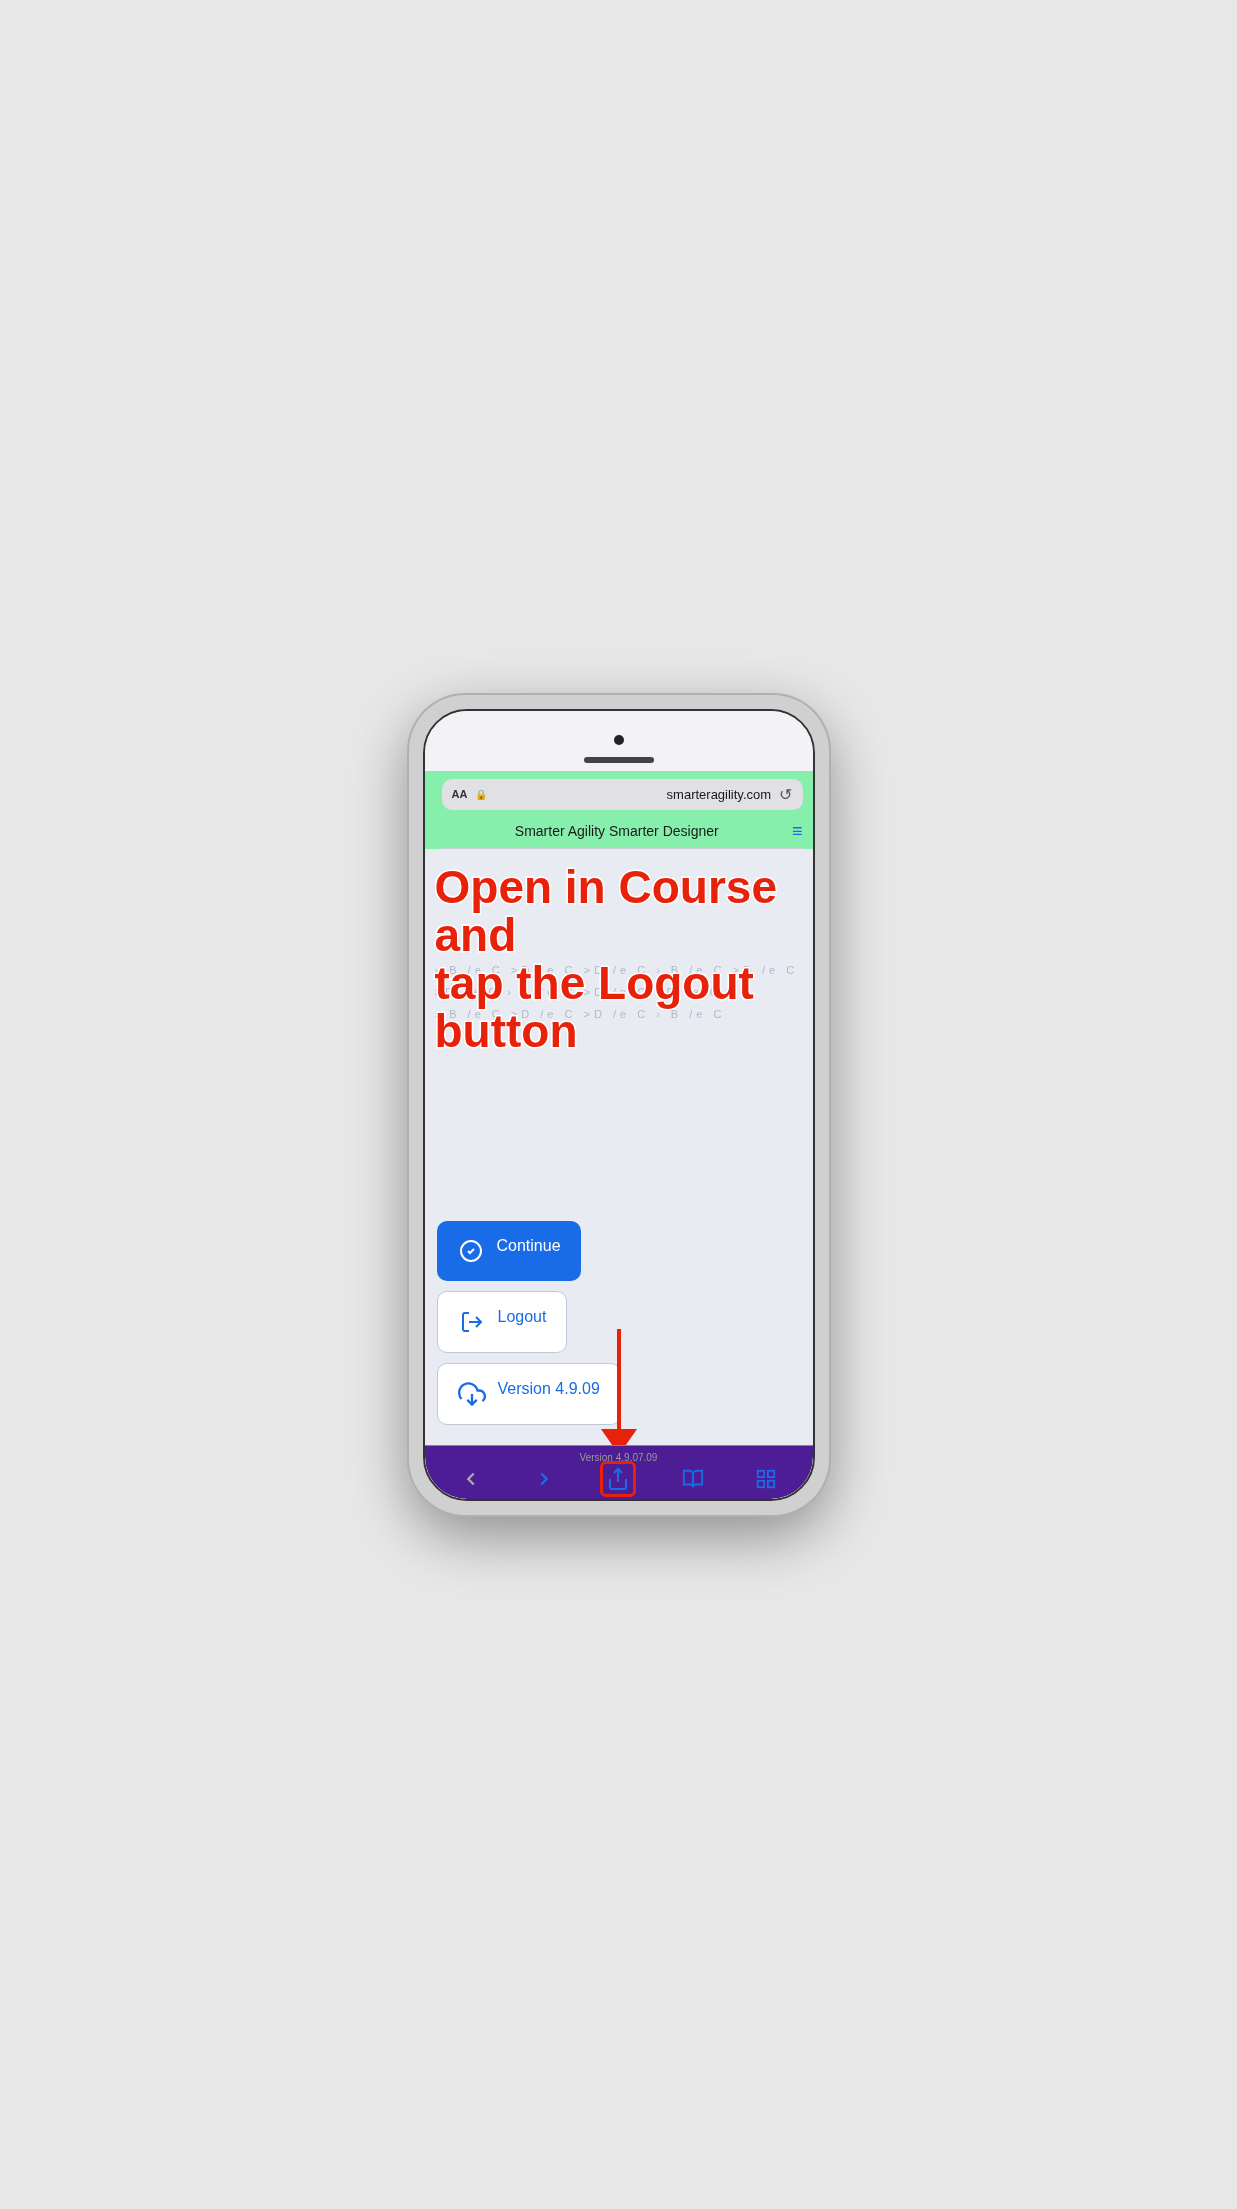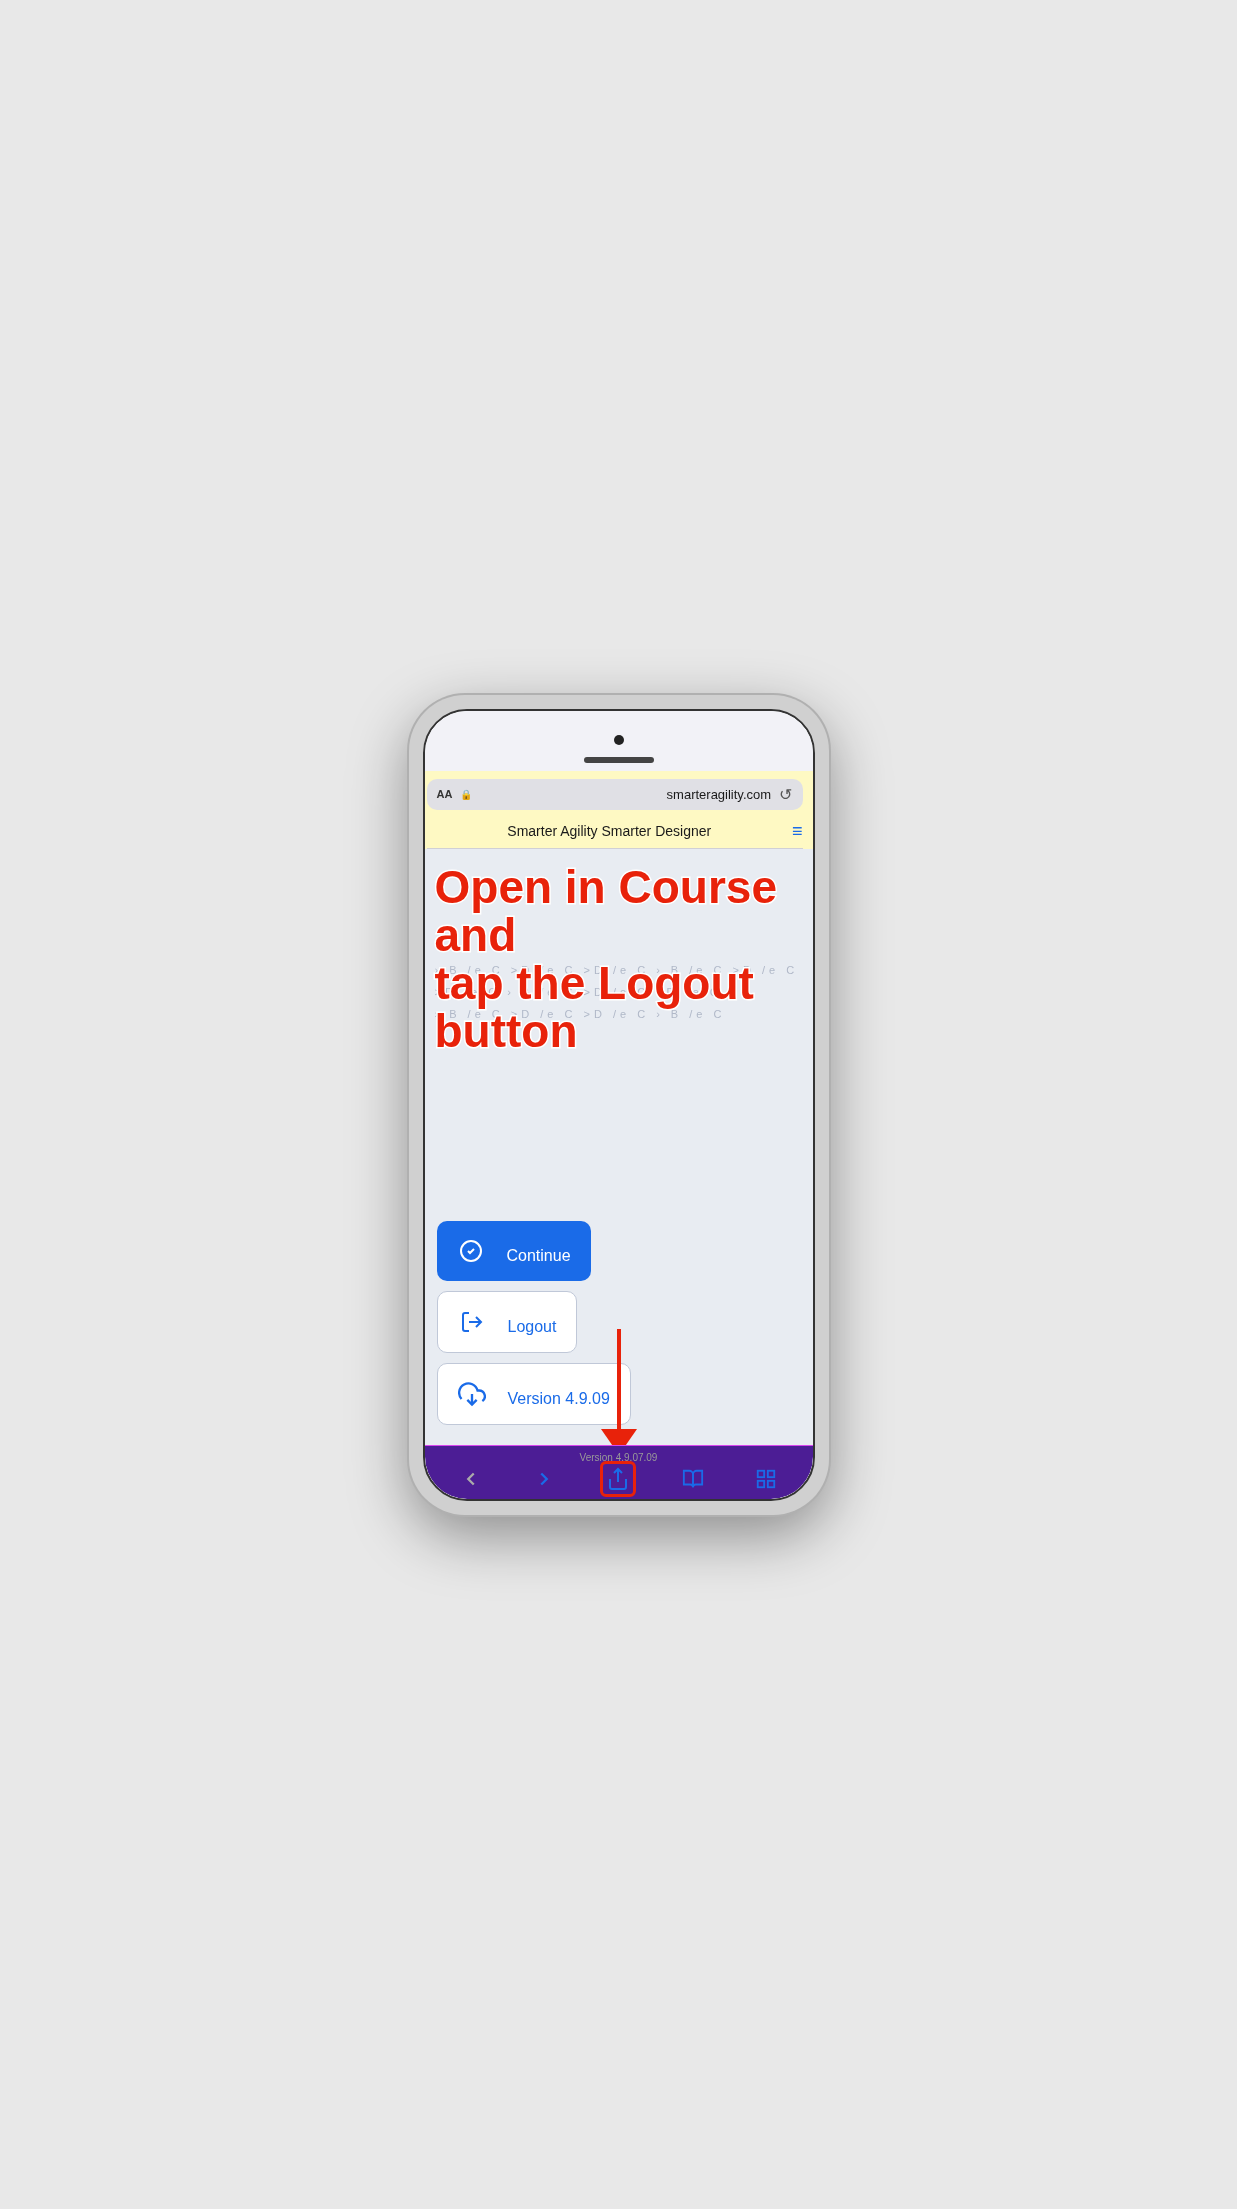--- a/index.html
+++ b/index.html
@@ -28,22 +28,22 @@
       height: 100%;
       background: #f0f0f0;
       border-radius: 44px;
       overflow: hidden;
       position: relative;
       border: 2px solid #333;
     }
 
     
     .safari-chrome {
-      background: #fef9c3;
-      padding: 8px 10px 0 2px;
+      background: #86efac;
+      padding: 8px 10px 0 17px;
     }
 
     .safari-address-bar {
       display: flex;
       align-items: center;
       background: #e0e0e5;
       border-radius: 10px;
       padding: 6px 10px;
       margin-bottom: 8px;
     }
@@ -91,28 +91,27 @@
     }
 
     .hamburger-icon {
       font-size: 18px;
       color: #1a6be8;
       line-height: 1;
     }
 
     .btn {
       display: flex;
-      align-items: flex-end;
+      align-items: flex-start;
       border-radius: 10px;
       padding: 16px 20px;
       margin-bottom: 10px;
       font-size: 16px;
       font-weight: 500;
       cursor: pointer;
-      gap: 10px;
     }
 
     .btn-continue {
       background: #1a6be8;
       border: none;
       color: white;
     }
 
     .btn-outline {
       background: white;

